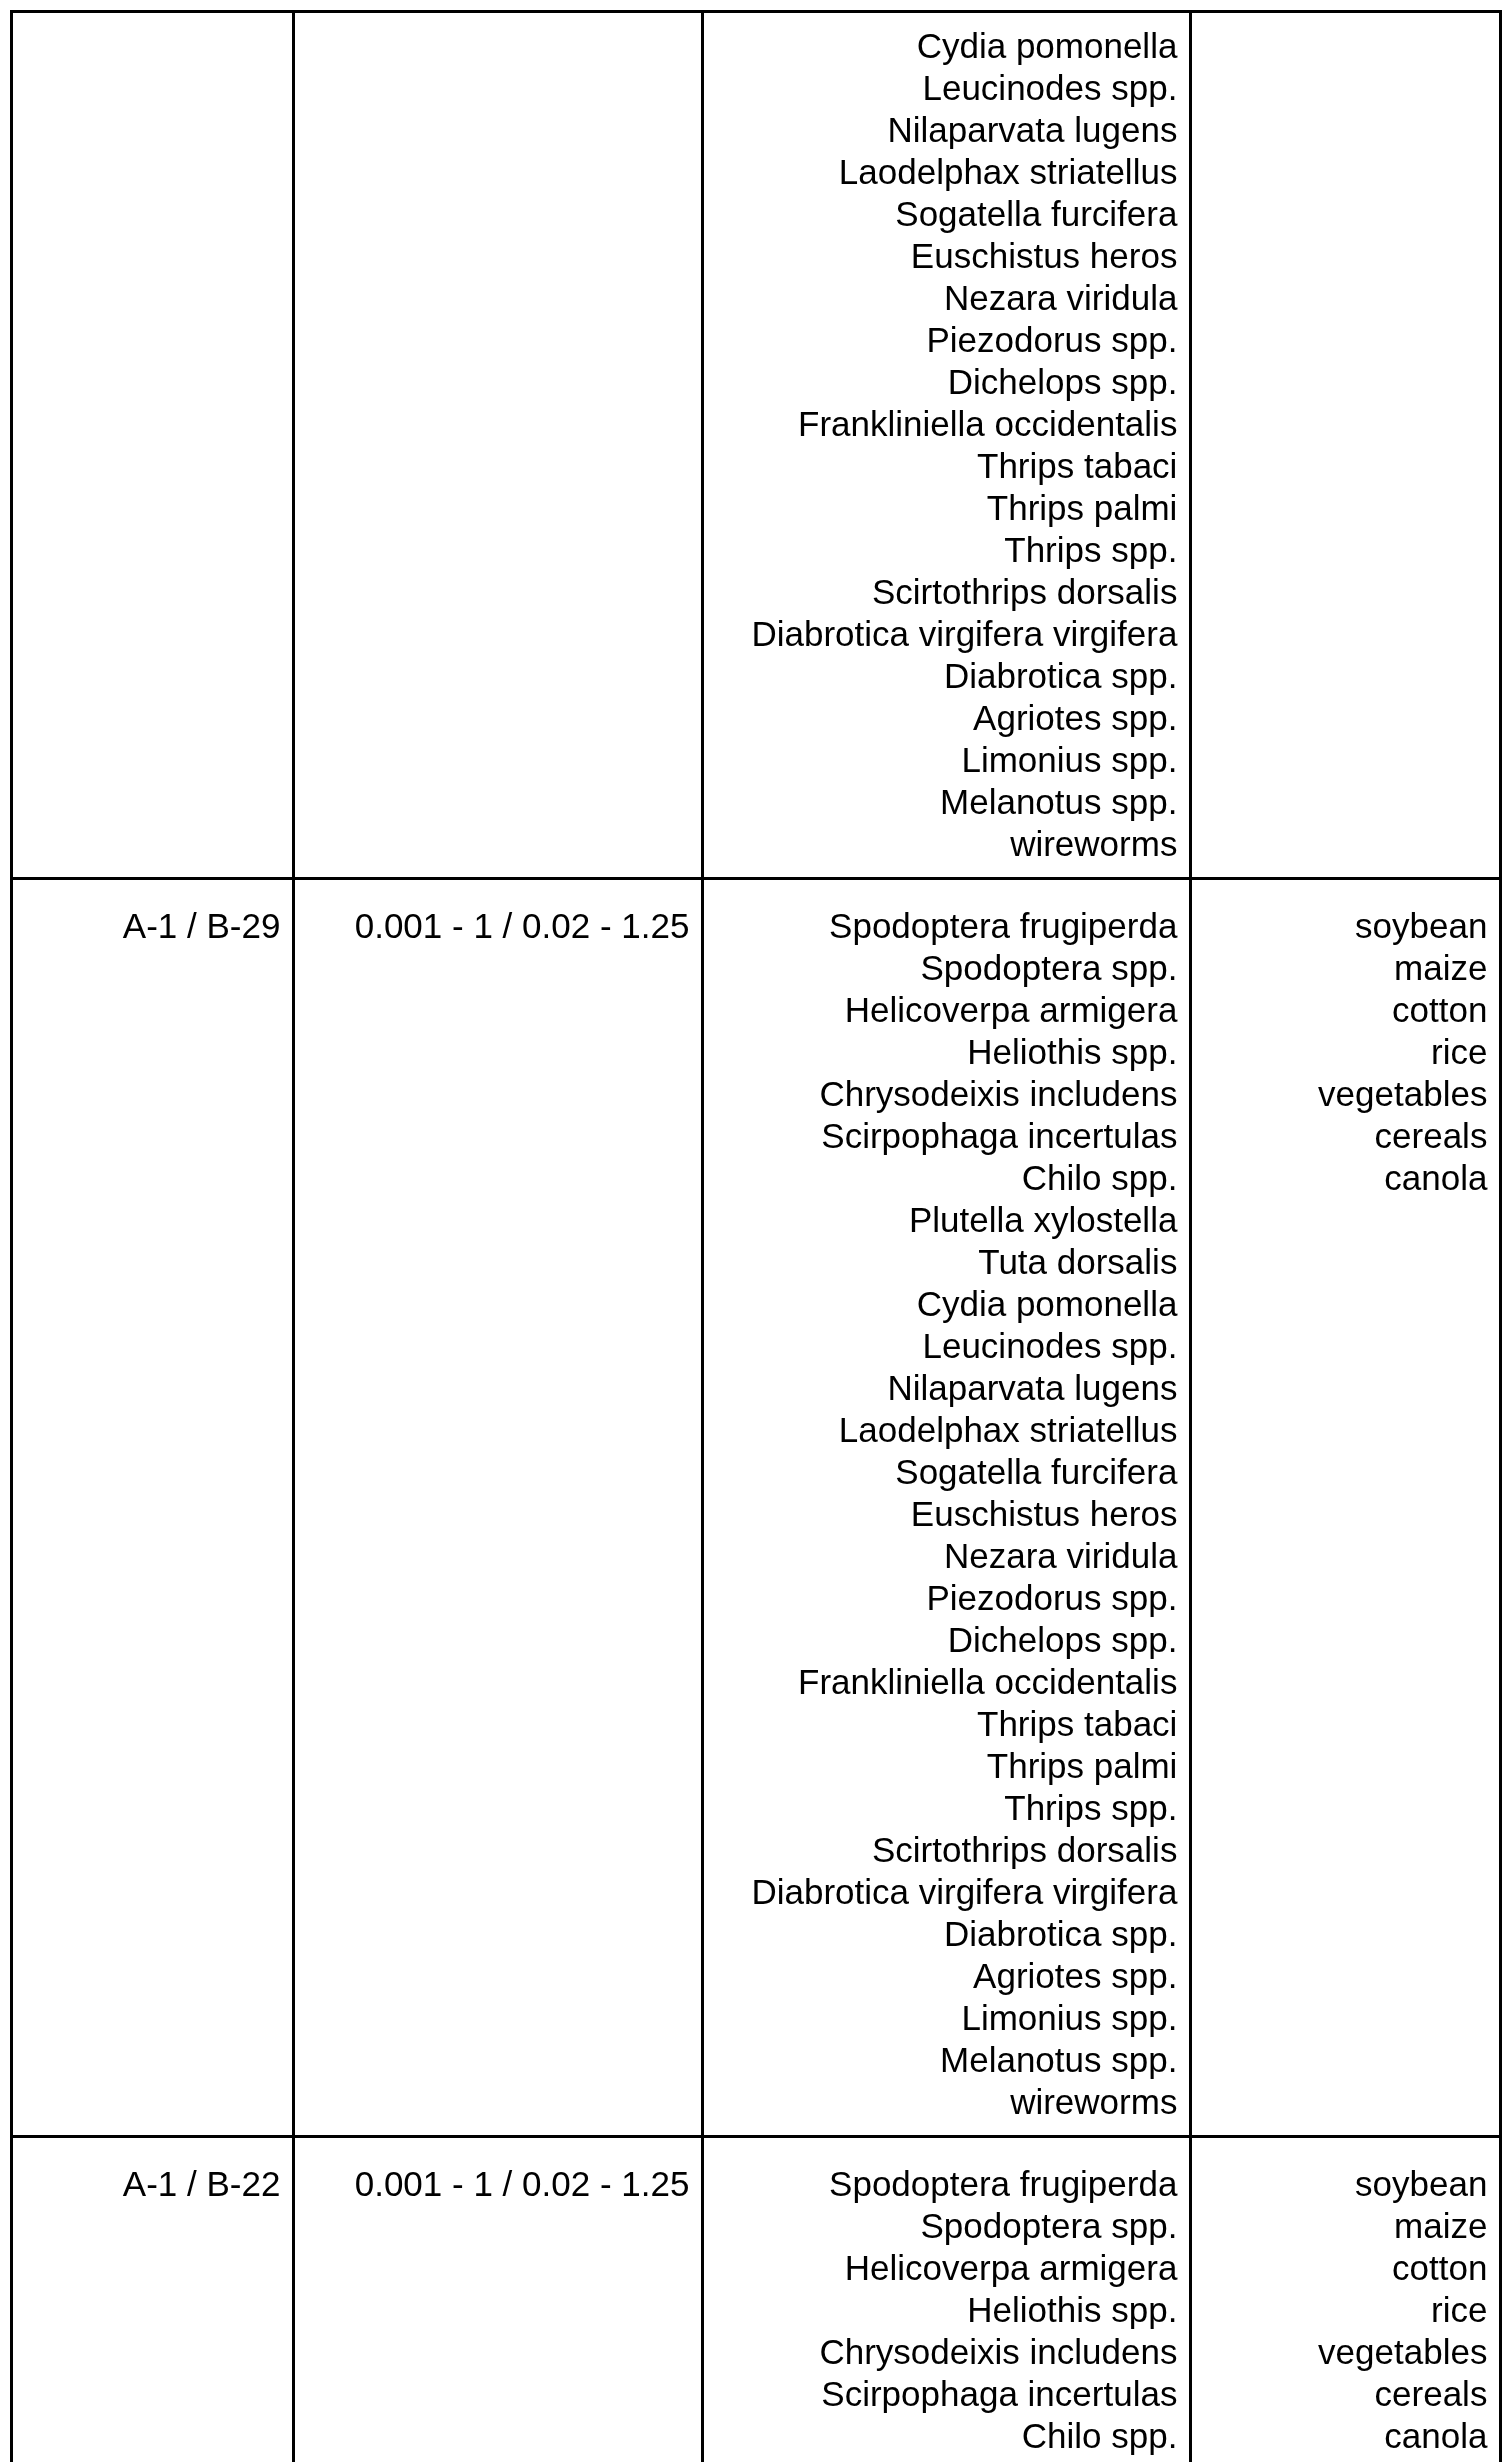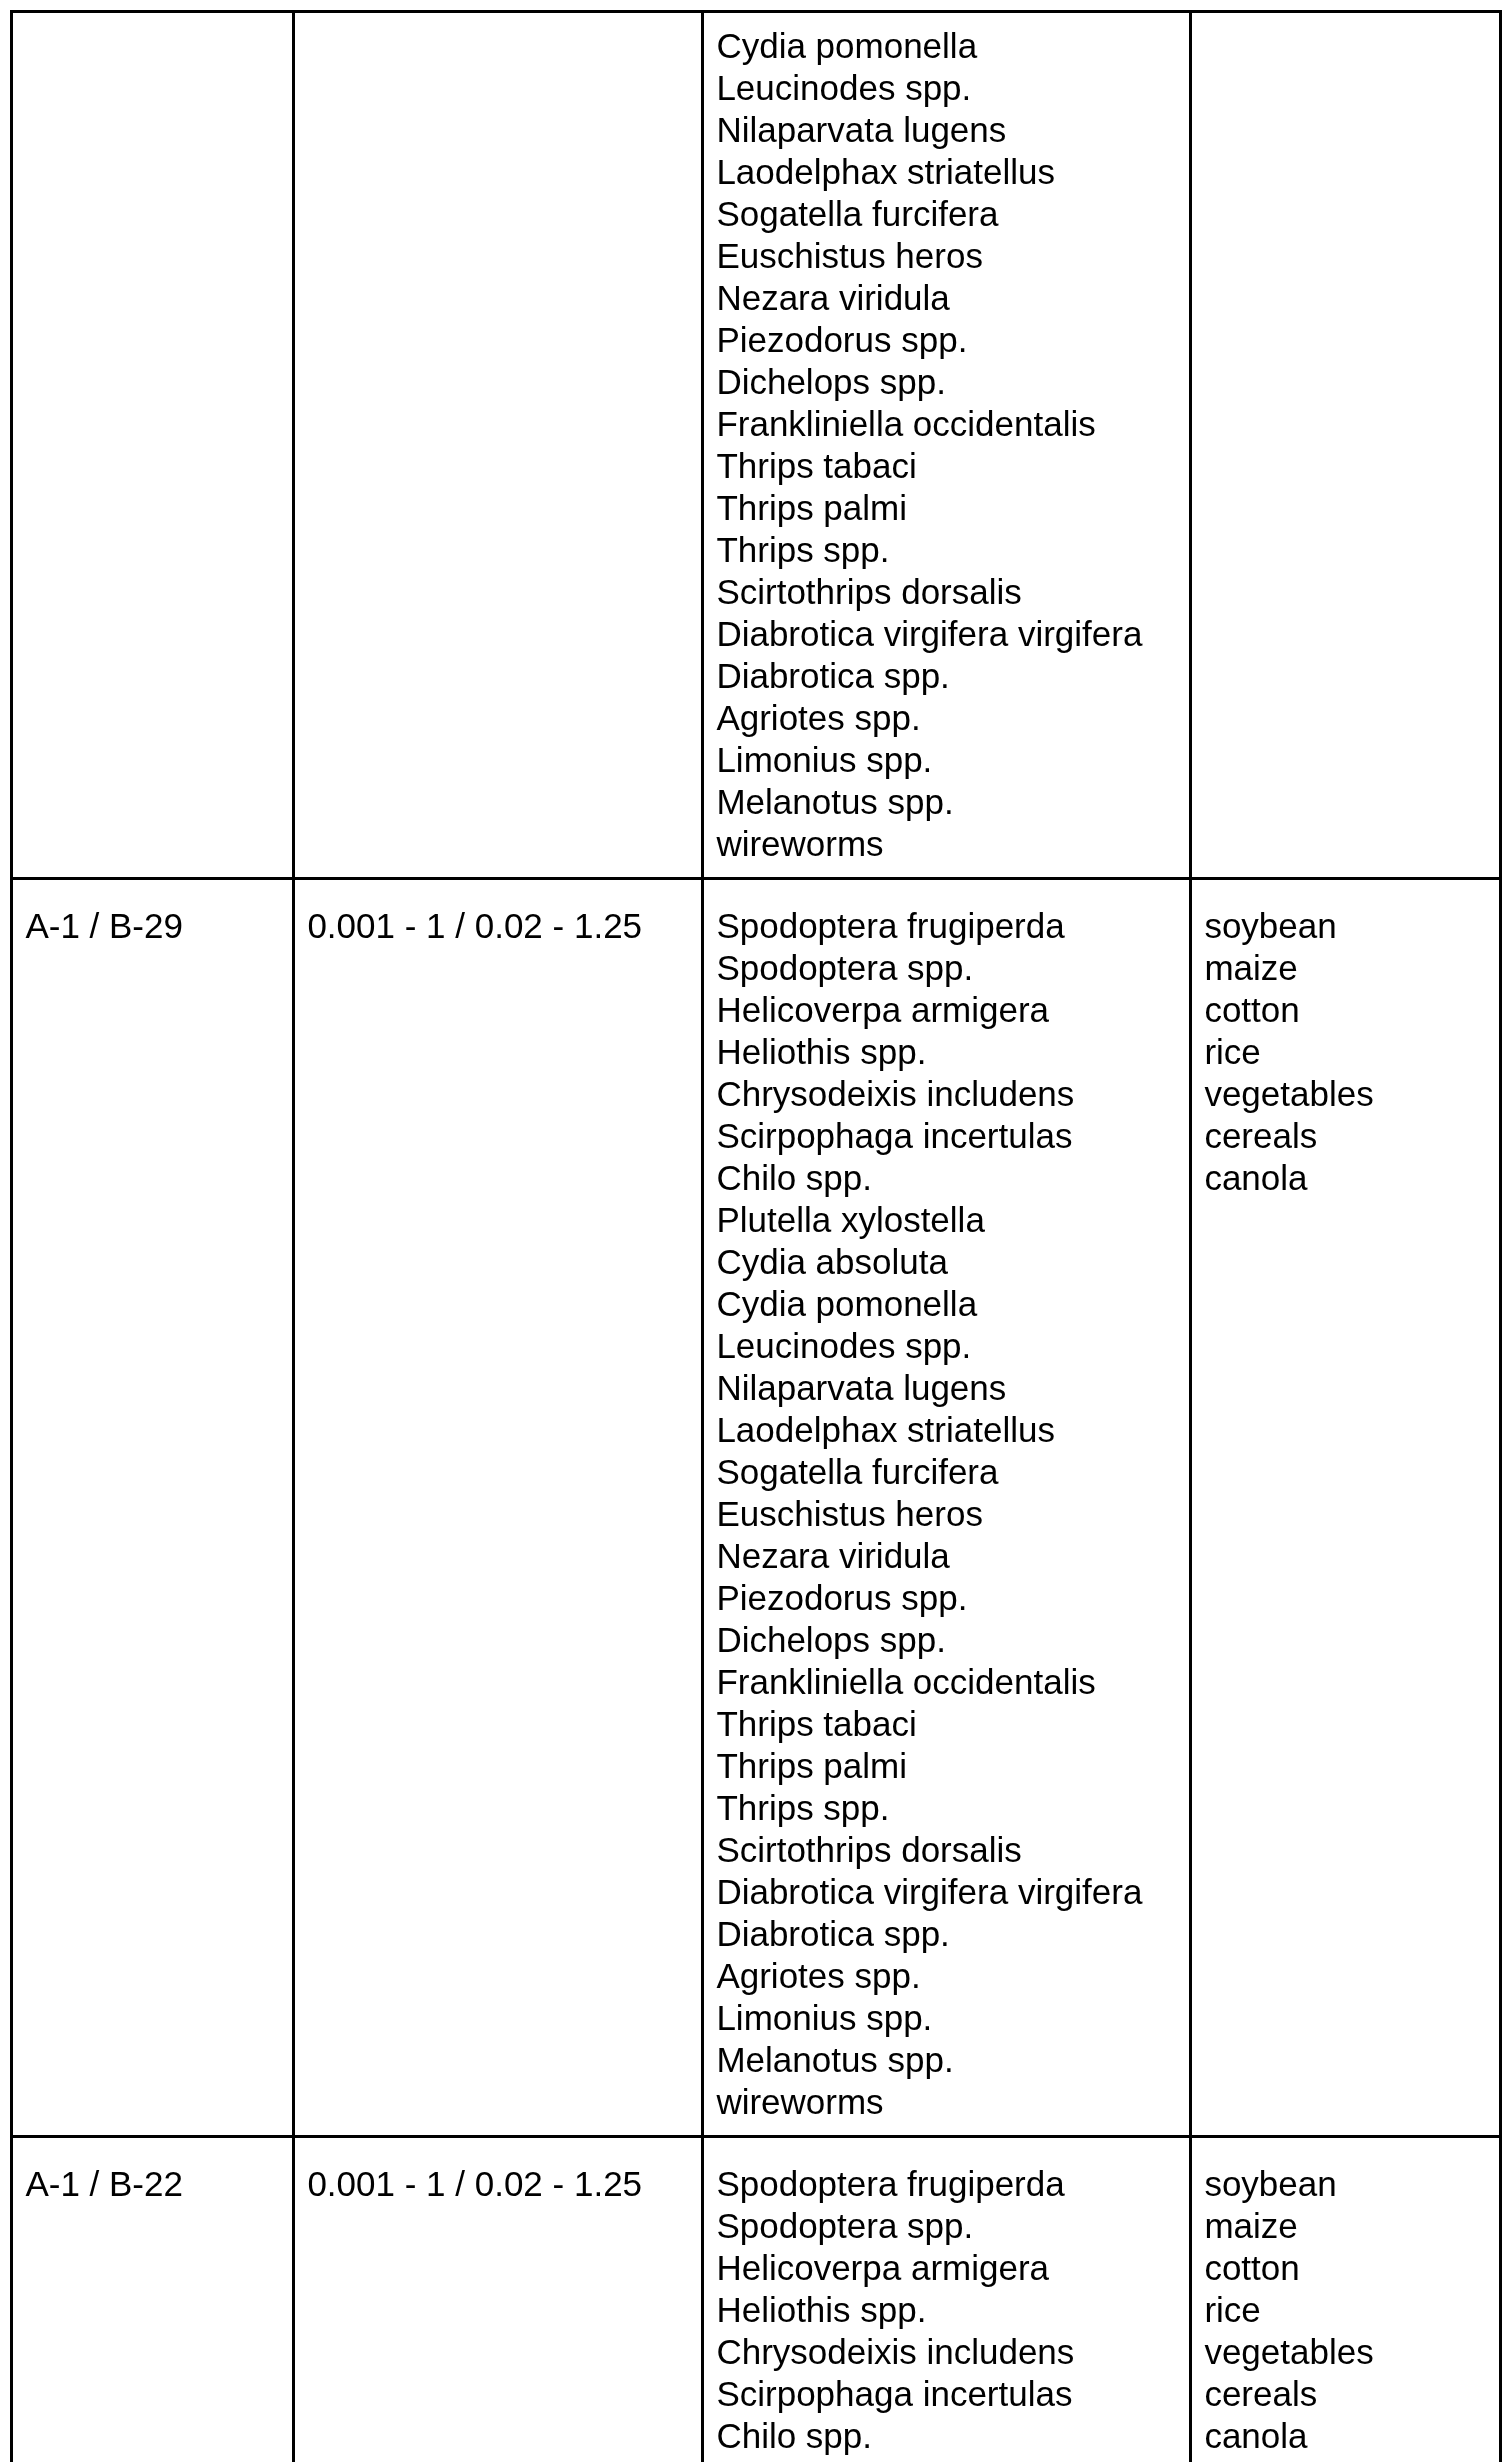--- a/index.html
+++ b/index.html
@@ -24,20 +24,21 @@
       table-layout: fixed;
     }
     .doc-table td {
       border: 3.5px solid #000000;
       vertical-align: top;
       padding: 25px 12px 12px 12px;
       font-size: 35px;
       line-height: 42px;
       white-space: nowrap;
       overflow: hidden;
+      text-align: right;
     }
     .col-1 { width: 282px; }
     .col-2 { width: 409px; }
     .col-3 { width: 488px; }
     .col-4 { width: 310px; }
     .row-cont td { height: 833px; padding-top: 12px; }
     .row-b21 td { height: 1206px; }
     .row-b22 td { height: 330px; }
     .cell-list { margin: 0; padding: 0; list-style: none; }
     .cell-list li { margin: 0; padding: 0; height: 42px; }
@@ -90,21 +91,21 @@
       <td>
         <ul class="cell-list">
             <li>Spodoptera frugiperda</li>
             <li>Spodoptera spp.</li>
             <li>Helicoverpa armigera</li>
             <li>Heliothis spp.</li>
             <li>Chrysodeixis includens</li>
             <li>Scirpophaga incertulas</li>
             <li>Chilo spp.</li>
             <li>Plutella xylostella</li>
-            <li>Cydia absoluta</li>
+            <li>Tuta dorsalis</li>
             <li>Cydia pomonella</li>
             <li>Leucinodes spp.</li>
             <li>Nilaparvata lugens</li>
             <li>Laodelphax striatellus</li>
             <li>Sogatella furcifera</li>
             <li>Euschistus heros</li>
             <li>Nezara viridula</li>
             <li>Piezodorus spp.</li>
             <li>Dichelops spp.</li>
             <li>Frankliniella occidentalis</li>

